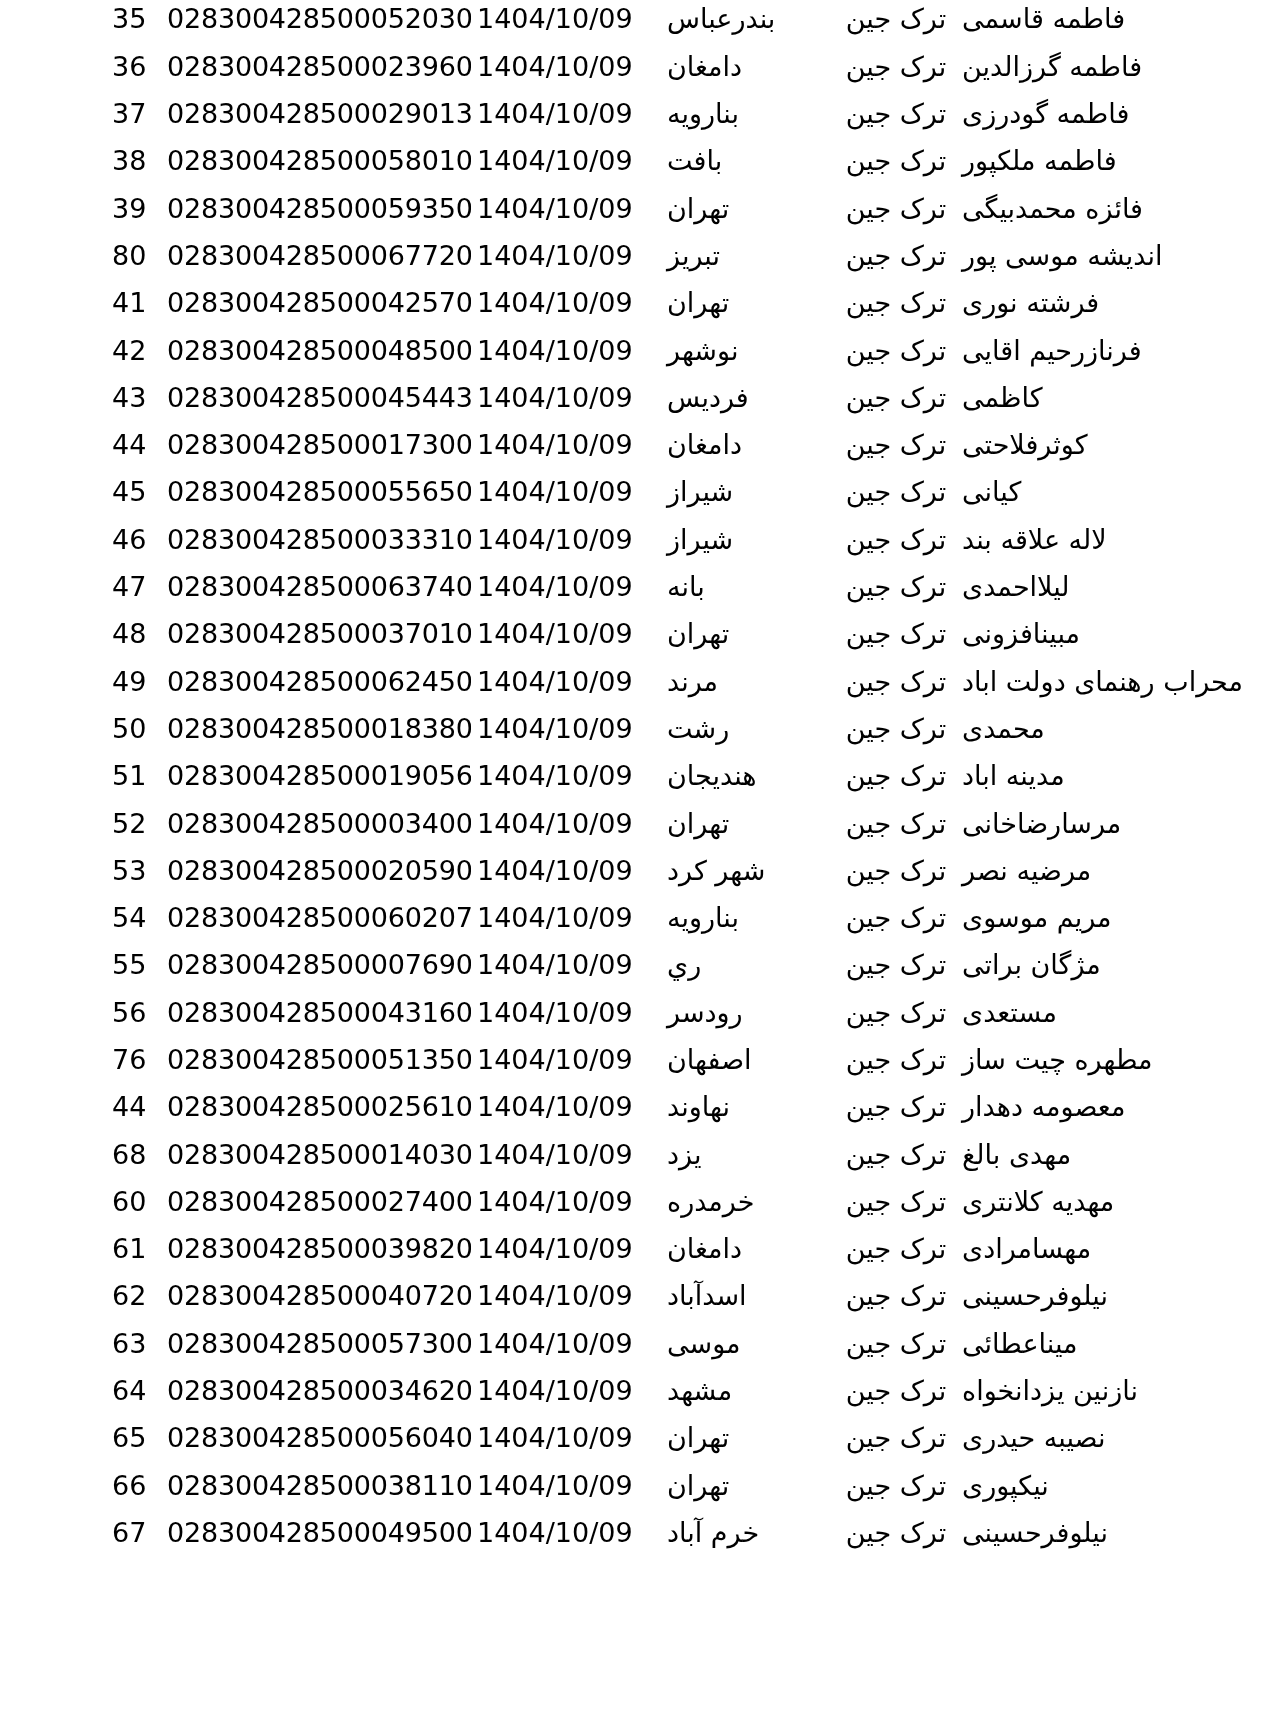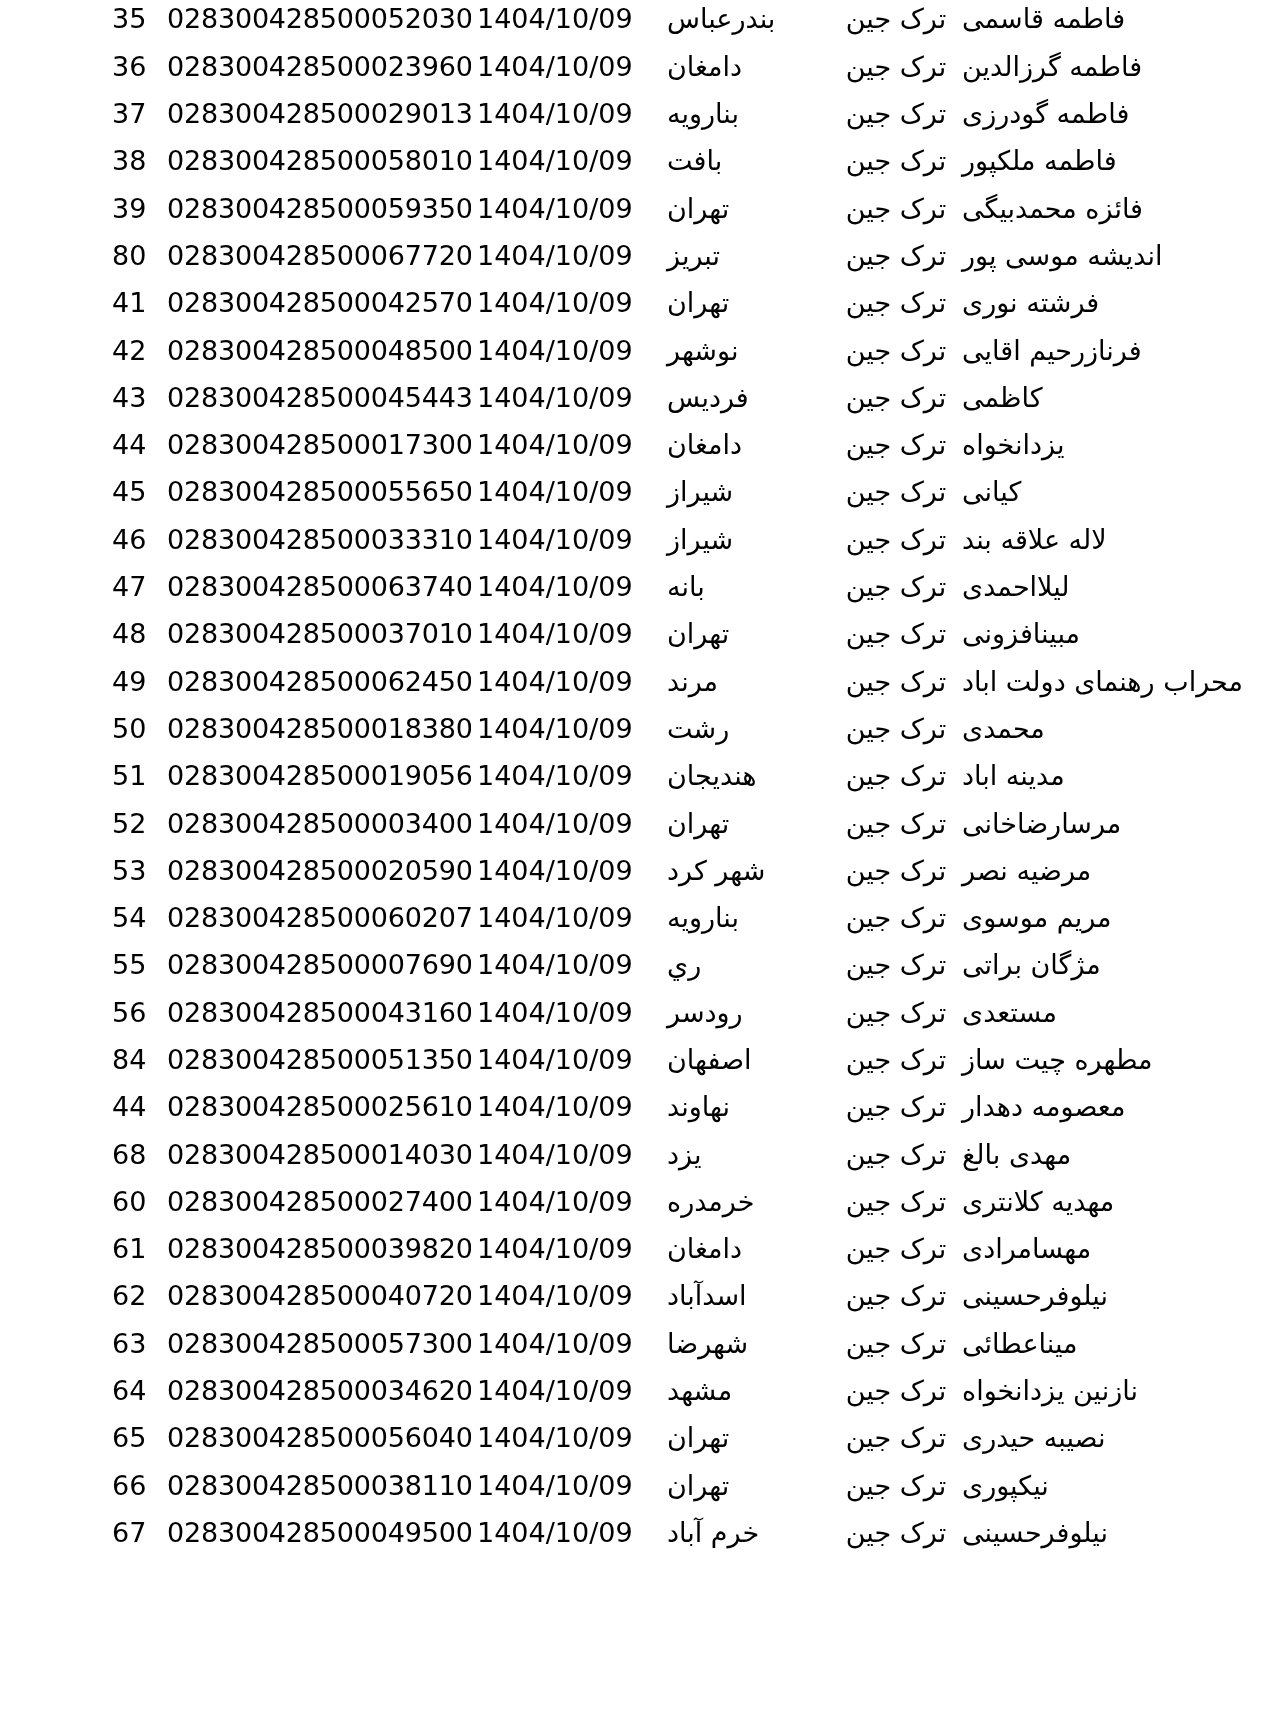--- a/index.html
+++ b/index.html
@@ -198,21 +198,21 @@
           </tr>
           <tr>
             <td class="name">کاظمی</td>
             <td class="prod">ترک جین</td>
             <td class="city">فردیس</td>
             <td class="date">1404/10/09</td>
             <td class="code">02830042850004544316561 1</td>
             <td class="num">43</td>
           </tr>
           <tr>
-            <td class="name">یزدانخواه</td>
+            <td class="name">کوثرفلاحتی</td>
             <td class="prod">ترک جین</td>
             <td class="city">دامغان</td>
             <td class="date">1404/10/09</td>
             <td class="code">02830042850001730036711 1</td>
             <td class="num">44</td>
           </tr>
           <tr>
             <td class="name">کیانی</td>
             <td class="prod">ترک جین</td>
             <td class="city">شیراز</td>
@@ -307,21 +307,21 @@
             <td class="date">1404/10/09</td>
             <td class="code">02830042850004316044811 1</td>
             <td class="num">56</td>
           </tr>
           <tr>
             <td class="name">مطهره چیت ساز</td>
             <td class="prod">ترک جین</td>
             <td class="city">اصفهان</td>
             <td class="date">1404/10/09</td>
             <td class="code">02830042850005135000811 1</td>
-            <td class="num">84</td>
+            <td class="num">76</td>
           </tr>
           <tr>
             <td class="name">معصومه دهدار</td>
             <td class="prod">ترک جین</td>
             <td class="city">نهاوند</td>
             <td class="date">1404/10/09</td>
             <td class="code">02830042850002561065911 1</td>
             <td class="num">44</td>
           </tr>
           <tr>
@@ -352,21 +352,21 @@
             <td class="name">نیلوفرحسینی</td>
             <td class="prod">ترک جین</td>
             <td class="city">اسدآباد</td>
             <td class="date">1404/10/09</td>
             <td class="code">02830042850004072065411 1</td>
             <td class="num">62</td>
           </tr>
           <tr>
             <td class="name">میناعطائی</td>
             <td class="prod">ترک جین</td>
-            <td class="city">شهرضا</td>
+            <td class="city">موسی</td>
             <td class="date">1404/10/09</td>
             <td class="code">02830042850005730008611 1</td>
             <td class="num">63</td>
           </tr>
           <tr>
             <td class="name">نازنین یزدانخواه</td>
             <td class="prod">ترک جین</td>
             <td class="city">مشهد</td>
             <td class="date">1404/10/09</td>
             <td class="code">02830042850003462000911 1</td>

